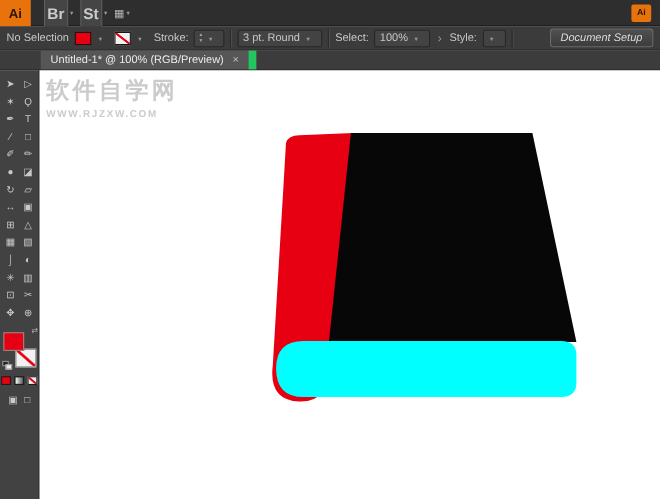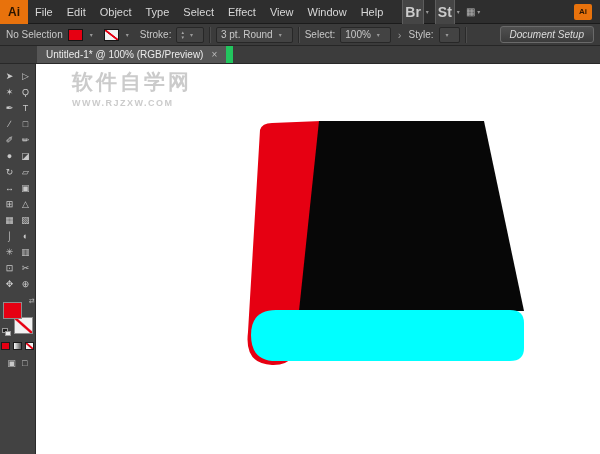--- a/index.html
+++ b/index.html
@@ -71,42 +71,31 @@
   .mode-row { display:flex; gap:3px; margin-top:8px; }
   .mini { width:9px; height:8px; border:1px solid #1c1c1c; }
   .mini.gradient { background:linear-gradient(to right,#fff,#555); }
   .mini.none { background:#f2f2f2;
     background-image:linear-gradient(to top right, transparent 35%, #e60012 45%, #e60012 55%, transparent 65%); }
   .bottom-row { display:flex; gap:6px; margin-top:8px; color:#c9c9c9; font-size:9px; }
 
   
   .canvas { flex:1; position:relative; background:#ffffff; overflow:hidden; }
   .art { position:absolute; left:0; top:0; }
-  .watermark { position:absolute; left:36px; top:4px; color:#cbcbcb; z-index:3; }
+  .watermark { position:absolute; left:6px; top:4px; color:#cbcbcb; z-index:3; }
   .wm-title { font-size:21px; font-weight:bold; letter-spacing:3px; }
   .wm-url { font-size:9px; letter-spacing:1.5px; margin-top:2px; font-weight:bold; }
 </style>
 </head>
 <body>
 
 <div id="window">
 
   <div class="menubar">
     <div class="app-logo">Ai</div>
-    <div class="menu-list">
-        <div class="menu-item">File</div>
-        <div class="menu-item">Edit</div>
-        <div class="menu-item">Object</div>
-        <div class="menu-item">Type</div>
-        <div class="menu-item">Select</div>
-        <div class="menu-item">Effect</div>
-        <div class="menu-item">View</div>
-        <div class="menu-item">Window</div>
-        <div class="menu-item">Help</div>
-      </div>
     <div class="appbar-group">
       <div class="badge">Br</div>
       <span class="dd-arrow">▾</span>
       <div class="badge">St</div>
       <span class="dd-arrow">▾</span>
       <span class="grid-icon">▦</span>
       <span class="dd-arrow">▾</span>
     </div>
     <div class="spacer"></div>
     <div class="mini-logo">Ai</div>

